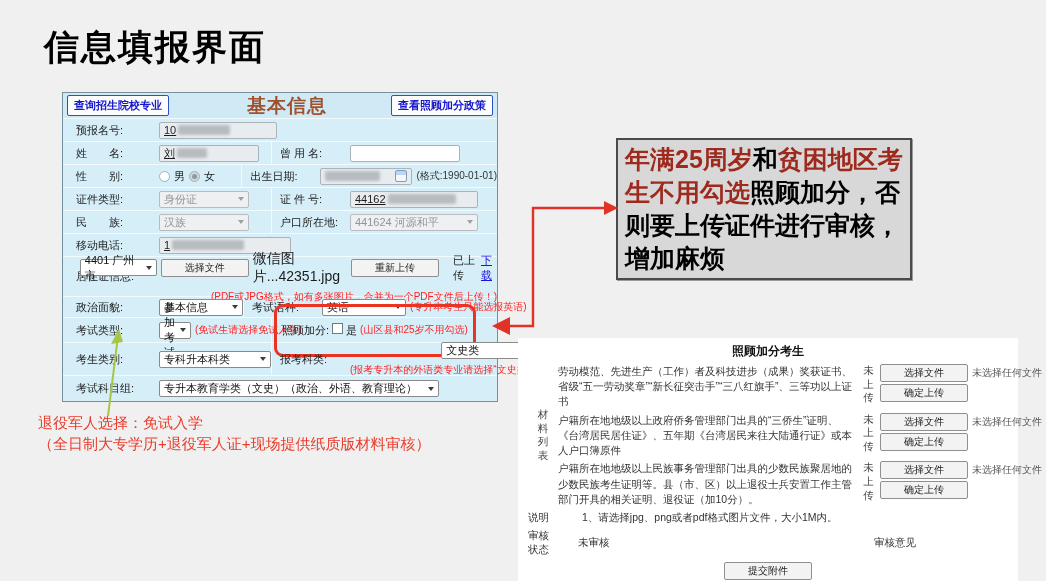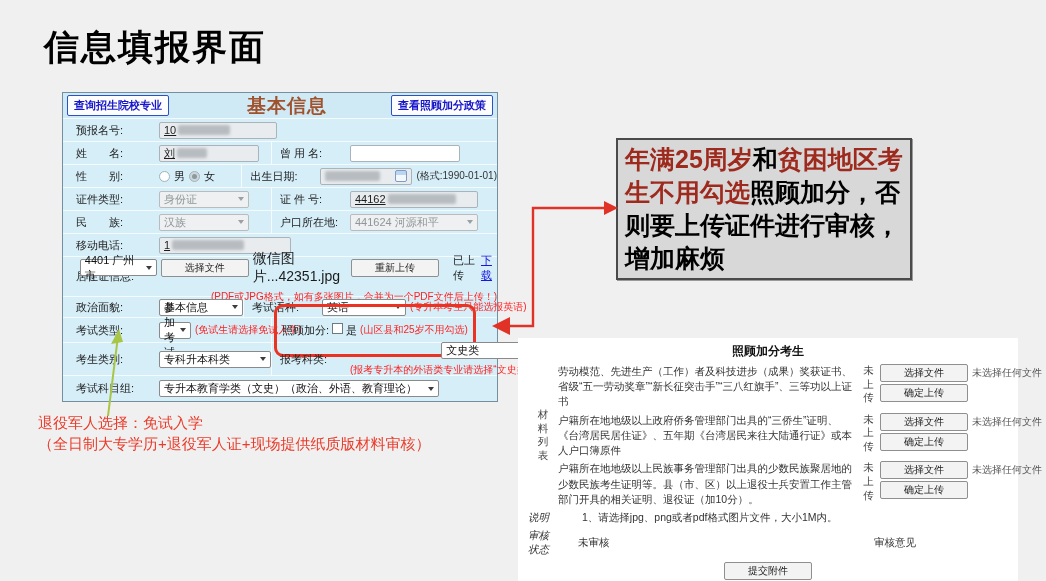--- a/index.html
+++ b/index.html
@@ -55,21 +55,21 @@
   .materials { display:flex; }
   .vtext { width:13px; word-break:break-all; line-height:1.3; text-align:center; flex:none; color:#444; }
   .mat-label-col { width:30px; display:flex; align-items:center; justify-content:center; flex:none; }
   .mat-items { flex:1; display:flex; flex-direction:column; gap:3px; }
   .mat-row { display:flex; align-items:flex-start; gap:5px; }
   .mat-text { flex:1; line-height:1.45; }
   .upload-col { width:128px; flex:none; display:flex; flex-direction:column; gap:2px; }
   .upload-line { display:flex; align-items:center; gap:4px; white-space:nowrap; }
   .nofile { color:#555; font-size:10px; }
   .note-row, .review-row { display:flex; align-items:flex-start; margin-top:4px; }
-  .side-lbl { width:30px; flex:none; line-height:1.3;font-style:italic; }
+  .side-lbl { width:30px; flex:none; line-height:1.3; }
   .note-text { margin-left:24px; }
   .review-status { margin-left:24px; align-self:center; }
   .review-opinion { margin-left:auto; margin-right:92px; align-self:center; }
   .submit-row { text-align:center; margin-top:6px; }
 
   svg.overlay { position:absolute; left:0; top:0; pointer-events:none; z-index:9; }
 </style>
 </head>
 <body>
 

